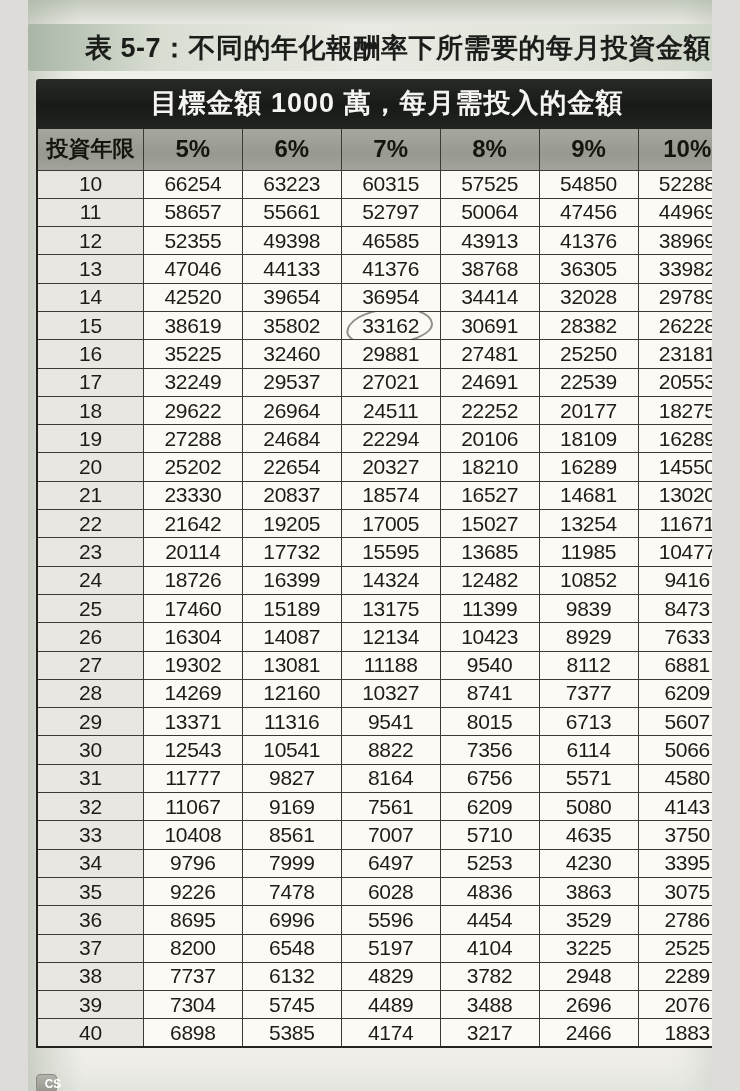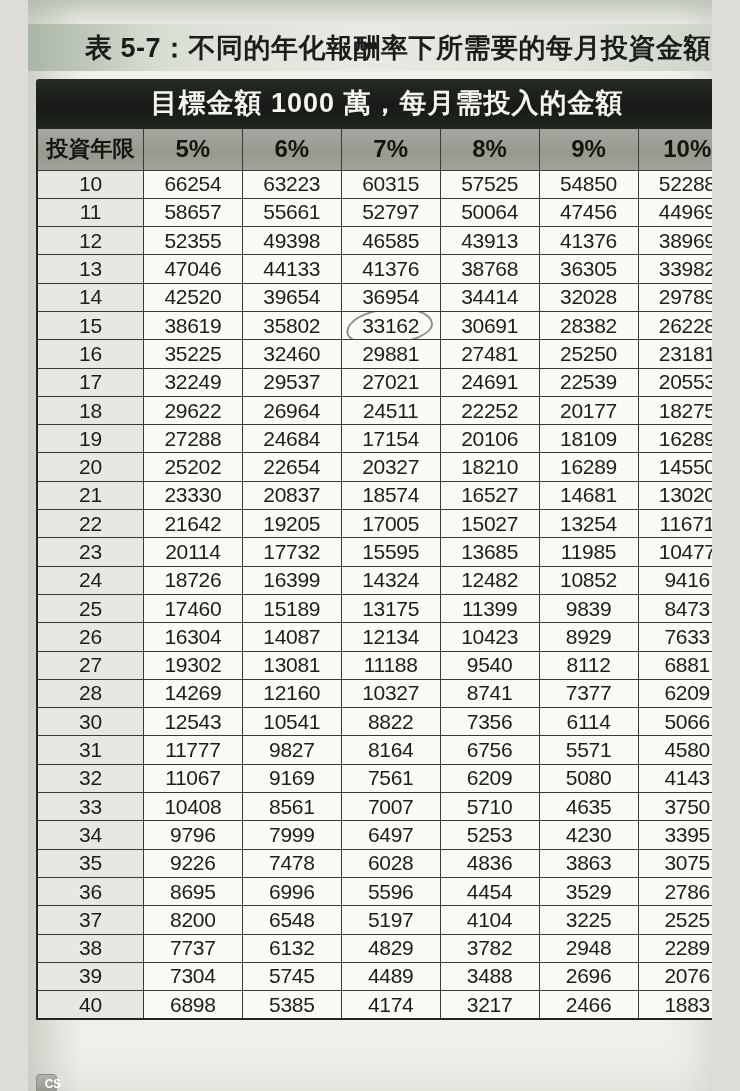--- a/index.html
+++ b/index.html
@@ -227,21 +227,21 @@
           <td><span>26964</span></td>
           <td><span>24511</span></td>
           <td><span>22252</span></td>
           <td><span>20177</span></td>
           <td><span>18275</span></td>
         </tr>
         <tr>
           <td><span>19</span></td>
           <td><span>27288</span></td>
           <td><span>24684</span></td>
-          <td><span>17154</span></td>
+          <td><span>22294</span></td>
           <td><span>20106</span></td>
           <td><span>18109</span></td>
           <td><span>16289</span></td>
         </tr>
         <tr>
           <td><span>20</span></td>
           <td><span>25202</span></td>
           <td><span>22654</span></td>
           <td><span>20327</span></td>
           <td><span>18210</span></td>
@@ -314,20 +314,29 @@
         <tr>
           <td><span>28</span></td>
           <td><span>14269</span></td>
           <td><span>12160</span></td>
           <td><span>10327</span></td>
           <td><span>8741</span></td>
           <td><span>7377</span></td>
           <td><span>6209</span></td>
         </tr>
         <tr>
+          <td><span>29</span></td>
+          <td><span>13371</span></td>
+          <td><span>11316</span></td>
+          <td><span>9541</span></td>
+          <td><span>8015</span></td>
+          <td><span>6713</span></td>
+          <td><span>5607</span></td>
+        </tr>
+        <tr>
           <td><span>30</span></td>
           <td><span>12543</span></td>
           <td><span>10541</span></td>
           <td><span>8822</span></td>
           <td><span>7356</span></td>
           <td><span>6114</span></td>
           <td><span>5066</span></td>
         </tr>
         <tr>
           <td><span>31</span></td>

